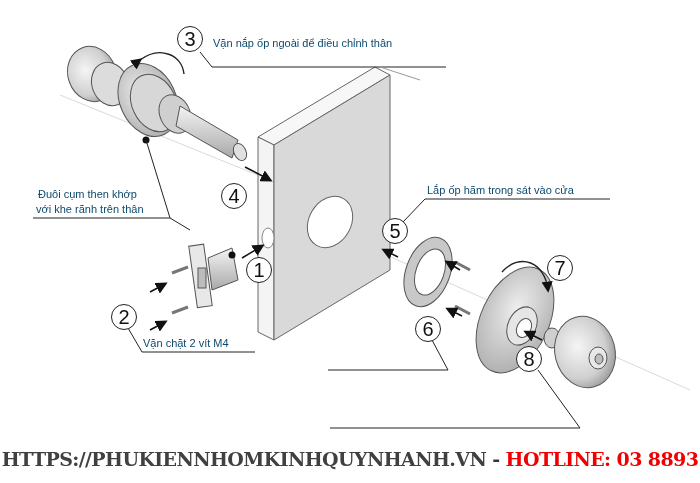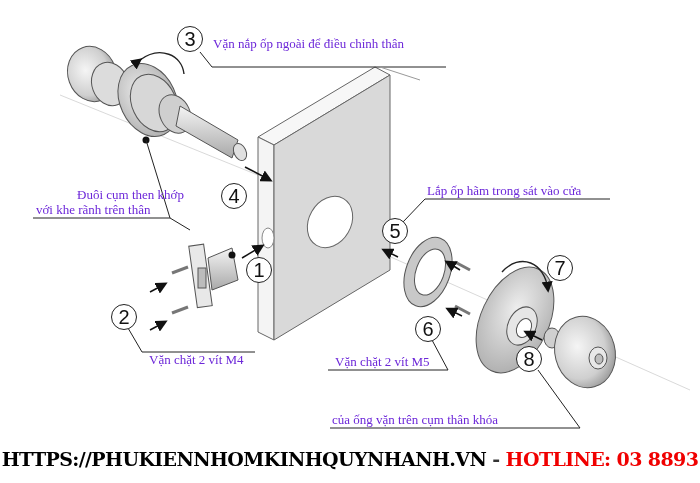--- a/index.html
+++ b/index.html
@@ -1,23 +1,23 @@
 <!DOCTYPE html>
 <html><head>
 <meta charset="utf-8">
 <style>
   html, body { margin: 0; padding: 0; background: #ffffff; }
   body { width: 700px; height: 483px; position: relative; overflow: hidden; font-family: "Liberation Sans", sans-serif; }
   .canvas { position: absolute; left: 0; top: 0; width: 700px; height: 483px; }
-  .label { position: absolute; font-size: 13px; line-height: 15px; color: #6d28d9; white-space: nowrap; font-family: Liberation Serif, serif; }
+  .label { position: absolute; font-size: 11px; line-height: 15px; color: #0c4a6e; white-space: nowrap; }
   .num { position: absolute; width: 24px; height: 24px; border: 1.4px solid #222; border-radius: 50%; background: #fff;
          font-size: 20px; line-height: 24px; text-align: center; color: #111; box-sizing: content-box; }
   .footer { position: absolute; left: 0; top: 442px; width: 700px; height: 34px; text-align: center;
             font-family: "DejaVu Serif", serif; font-weight: bold; font-size: 19px; line-height: 34px; letter-spacing: -0.6px; }
-  .footer .url { color: #000000; }
+  .footer .url { color: #404040; }
   .footer .sep { color: #333; }
   .footer .hot { color: #f00000; }
 </style>
 </head>
 <body>
 
 <div class="canvas">
   <svg width="700" height="483" viewBox="0 0 700 483" xmlns="http://www.w3.org/2000/svg">
     <defs>
       <marker id="ah" markerWidth="8" markerHeight="8" refX="6" refY="4" orient="auto">
@@ -135,28 +135,26 @@
   <div class="num" style="left:246px;top:257px;">1</div>
   <div class="num" style="left:111px;top:304px;">2</div>
   <div class="num" style="left:382px;top:218px;">5</div>
   <div class="num" style="left:415px;top:316px;">6</div>
   <div class="num" style="left:547px;top:255px;">7</div>
   <div class="num" style="left:516px;top:346px;">8</div>
 
   
   <div class="label" style="left:213px;top:36px;">Vặn nắp ốp ngoài để điều chỉnh thân</div>
 
-  <div class="label" style="left:38px;top:187px;margin-left:39px;">Đuôi cụm then khớp</div>
+  <div class="label" style="left:38px;top:187px;">Đuôi cụm then khớp</div>
   <div class="label" style="left:427px;top:183px;">Lắp ốp hãm trong sát vào cửa</div>
 
   <div class="label" style="left:36px;top:202px;">với khe rãnh trên thân</div>
 
-  <div class="label" style="left:149px;top:336px;margin-top:16px;">Vặn chặt 2 vít M4</div>
+  <div class="label" style="left:143px;top:336px;">Vặn chặt 2 vít M4</div>
 
-  <div class="label" style="left:335px;top:354px;">Vặn chặt 2 vít M5</div>
 
-  <div class="label" style="left:332px;top:412px;">của ống vặn trên cụm thân khóa</div>
 
   
   <div class="footer">
     <span class="url">HTTPS://PHUKIENNHOMKINHQUYNHANH.VN</span><span class="sep"> - </span><span class="hot">HOTLINE: 03 8893 1513</span>
   </div>
 </div>
 
 </body></html>

